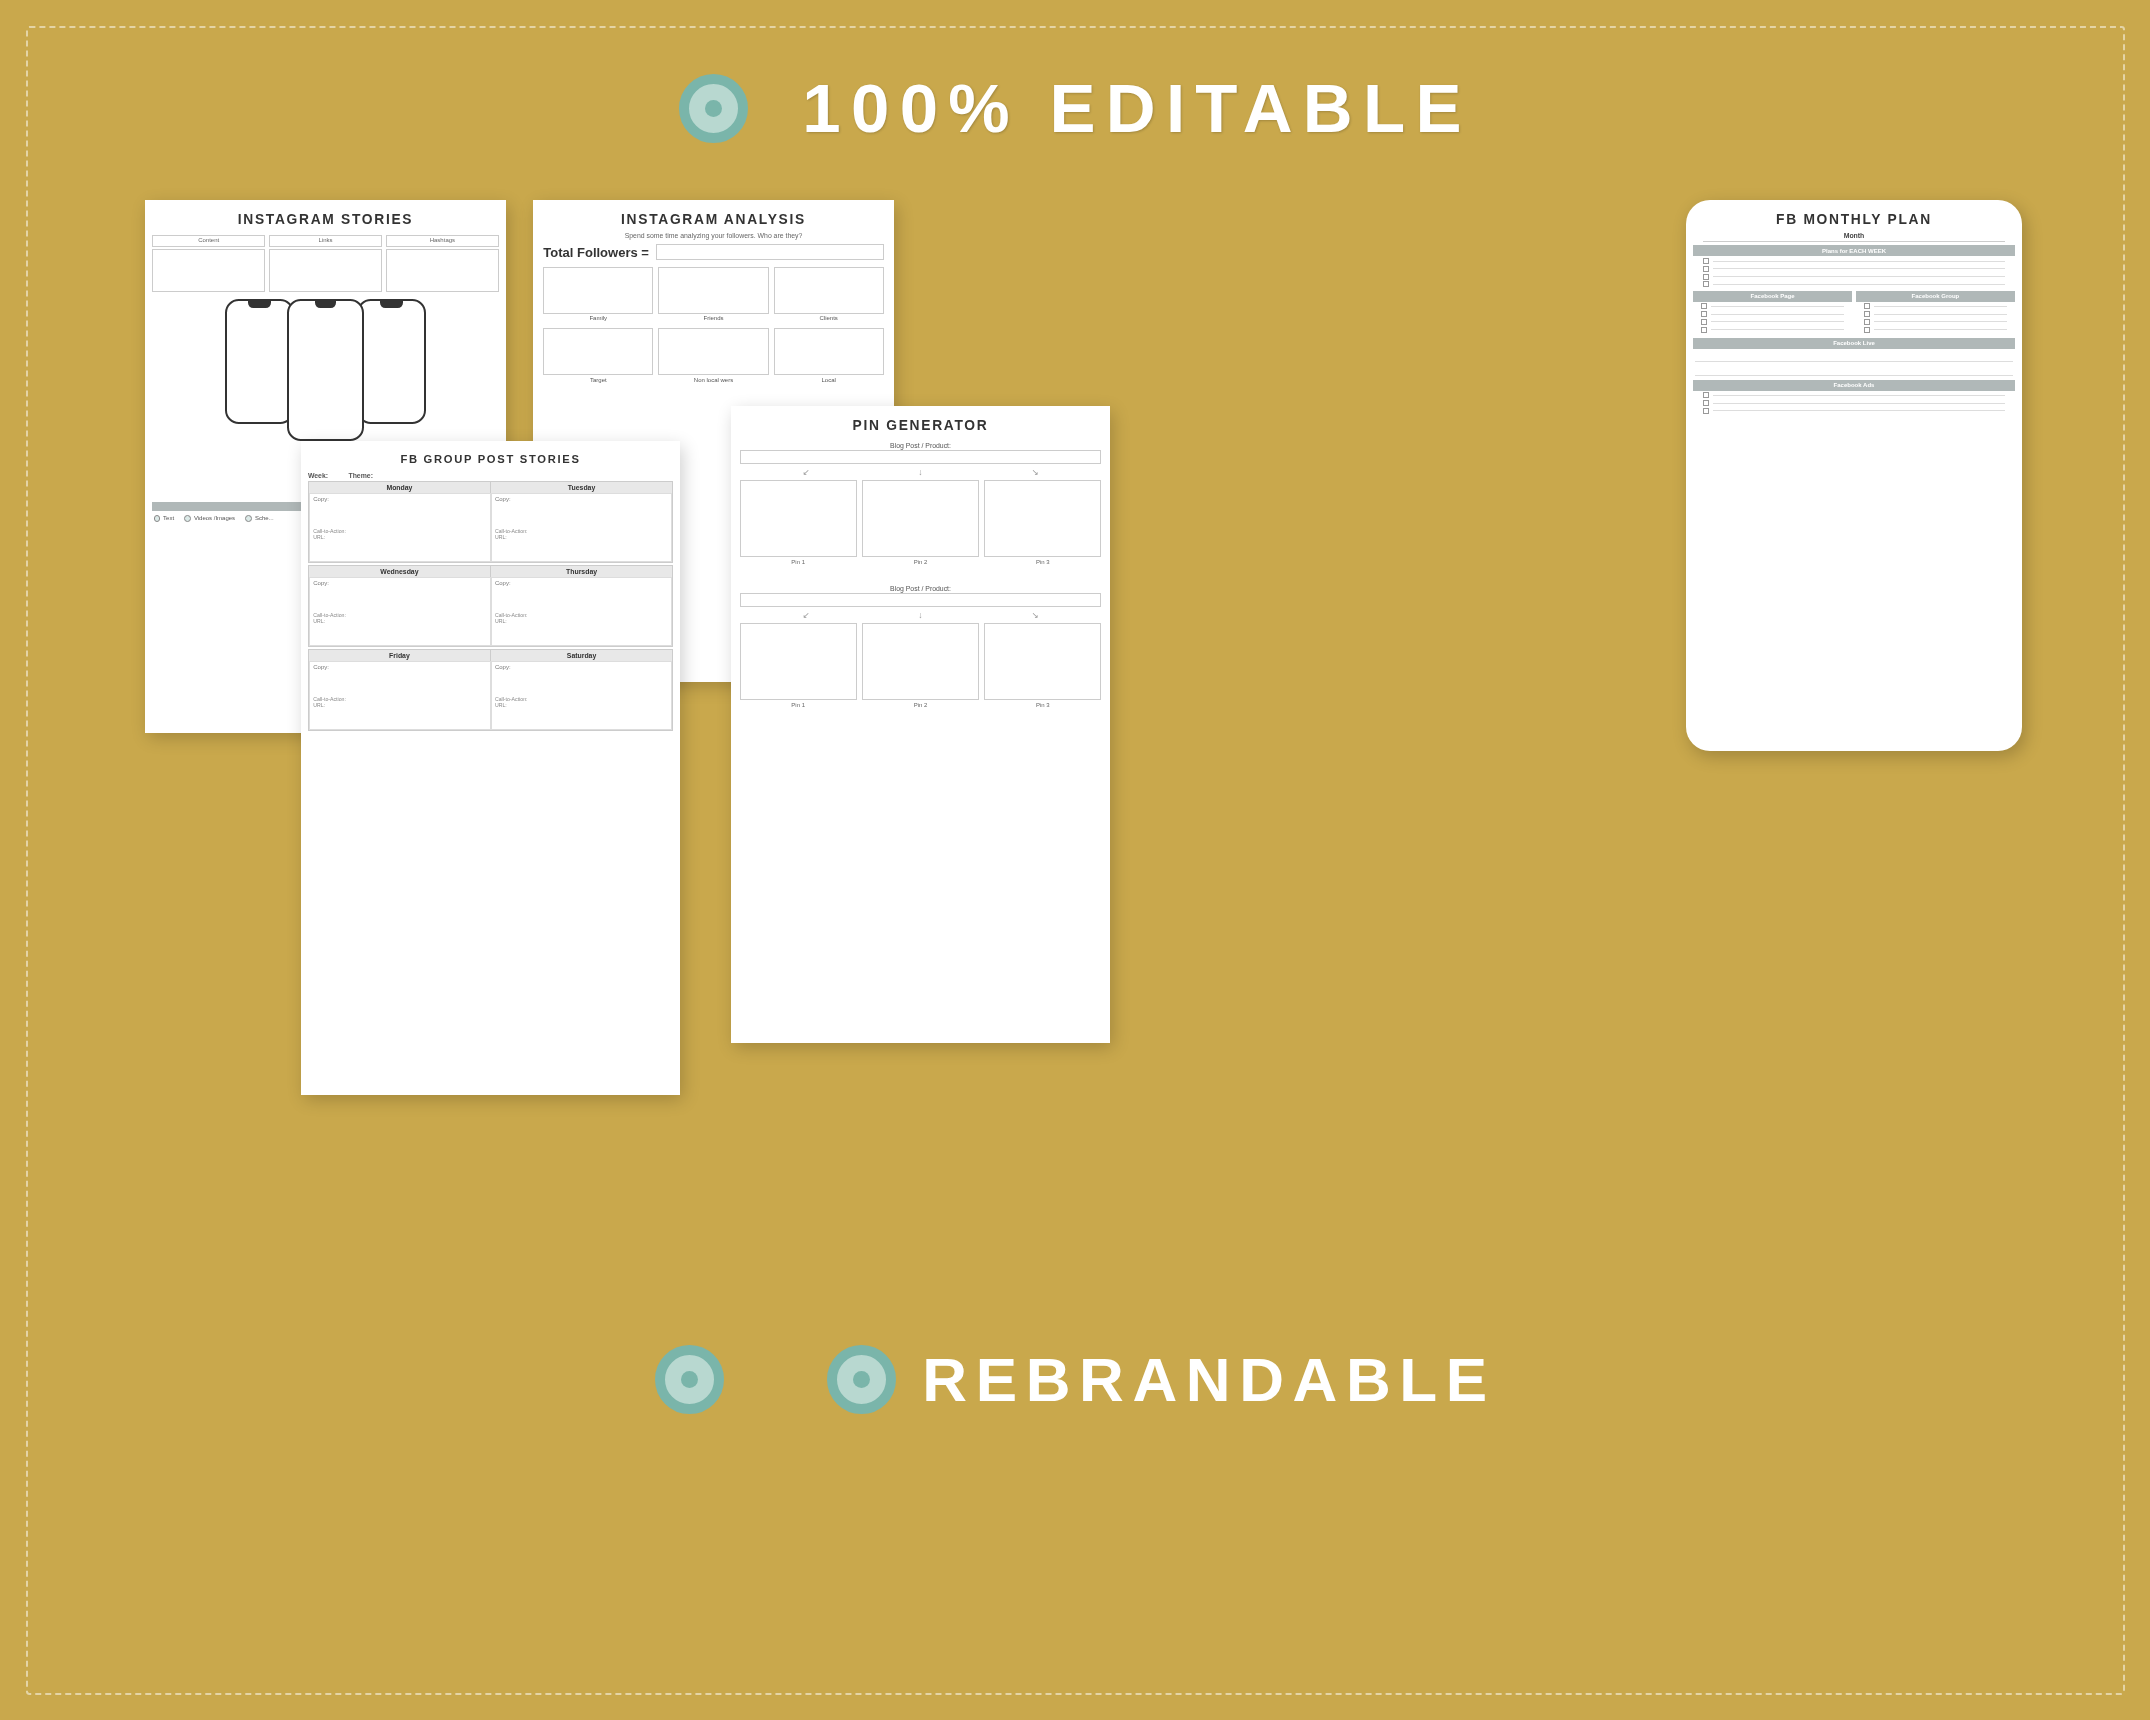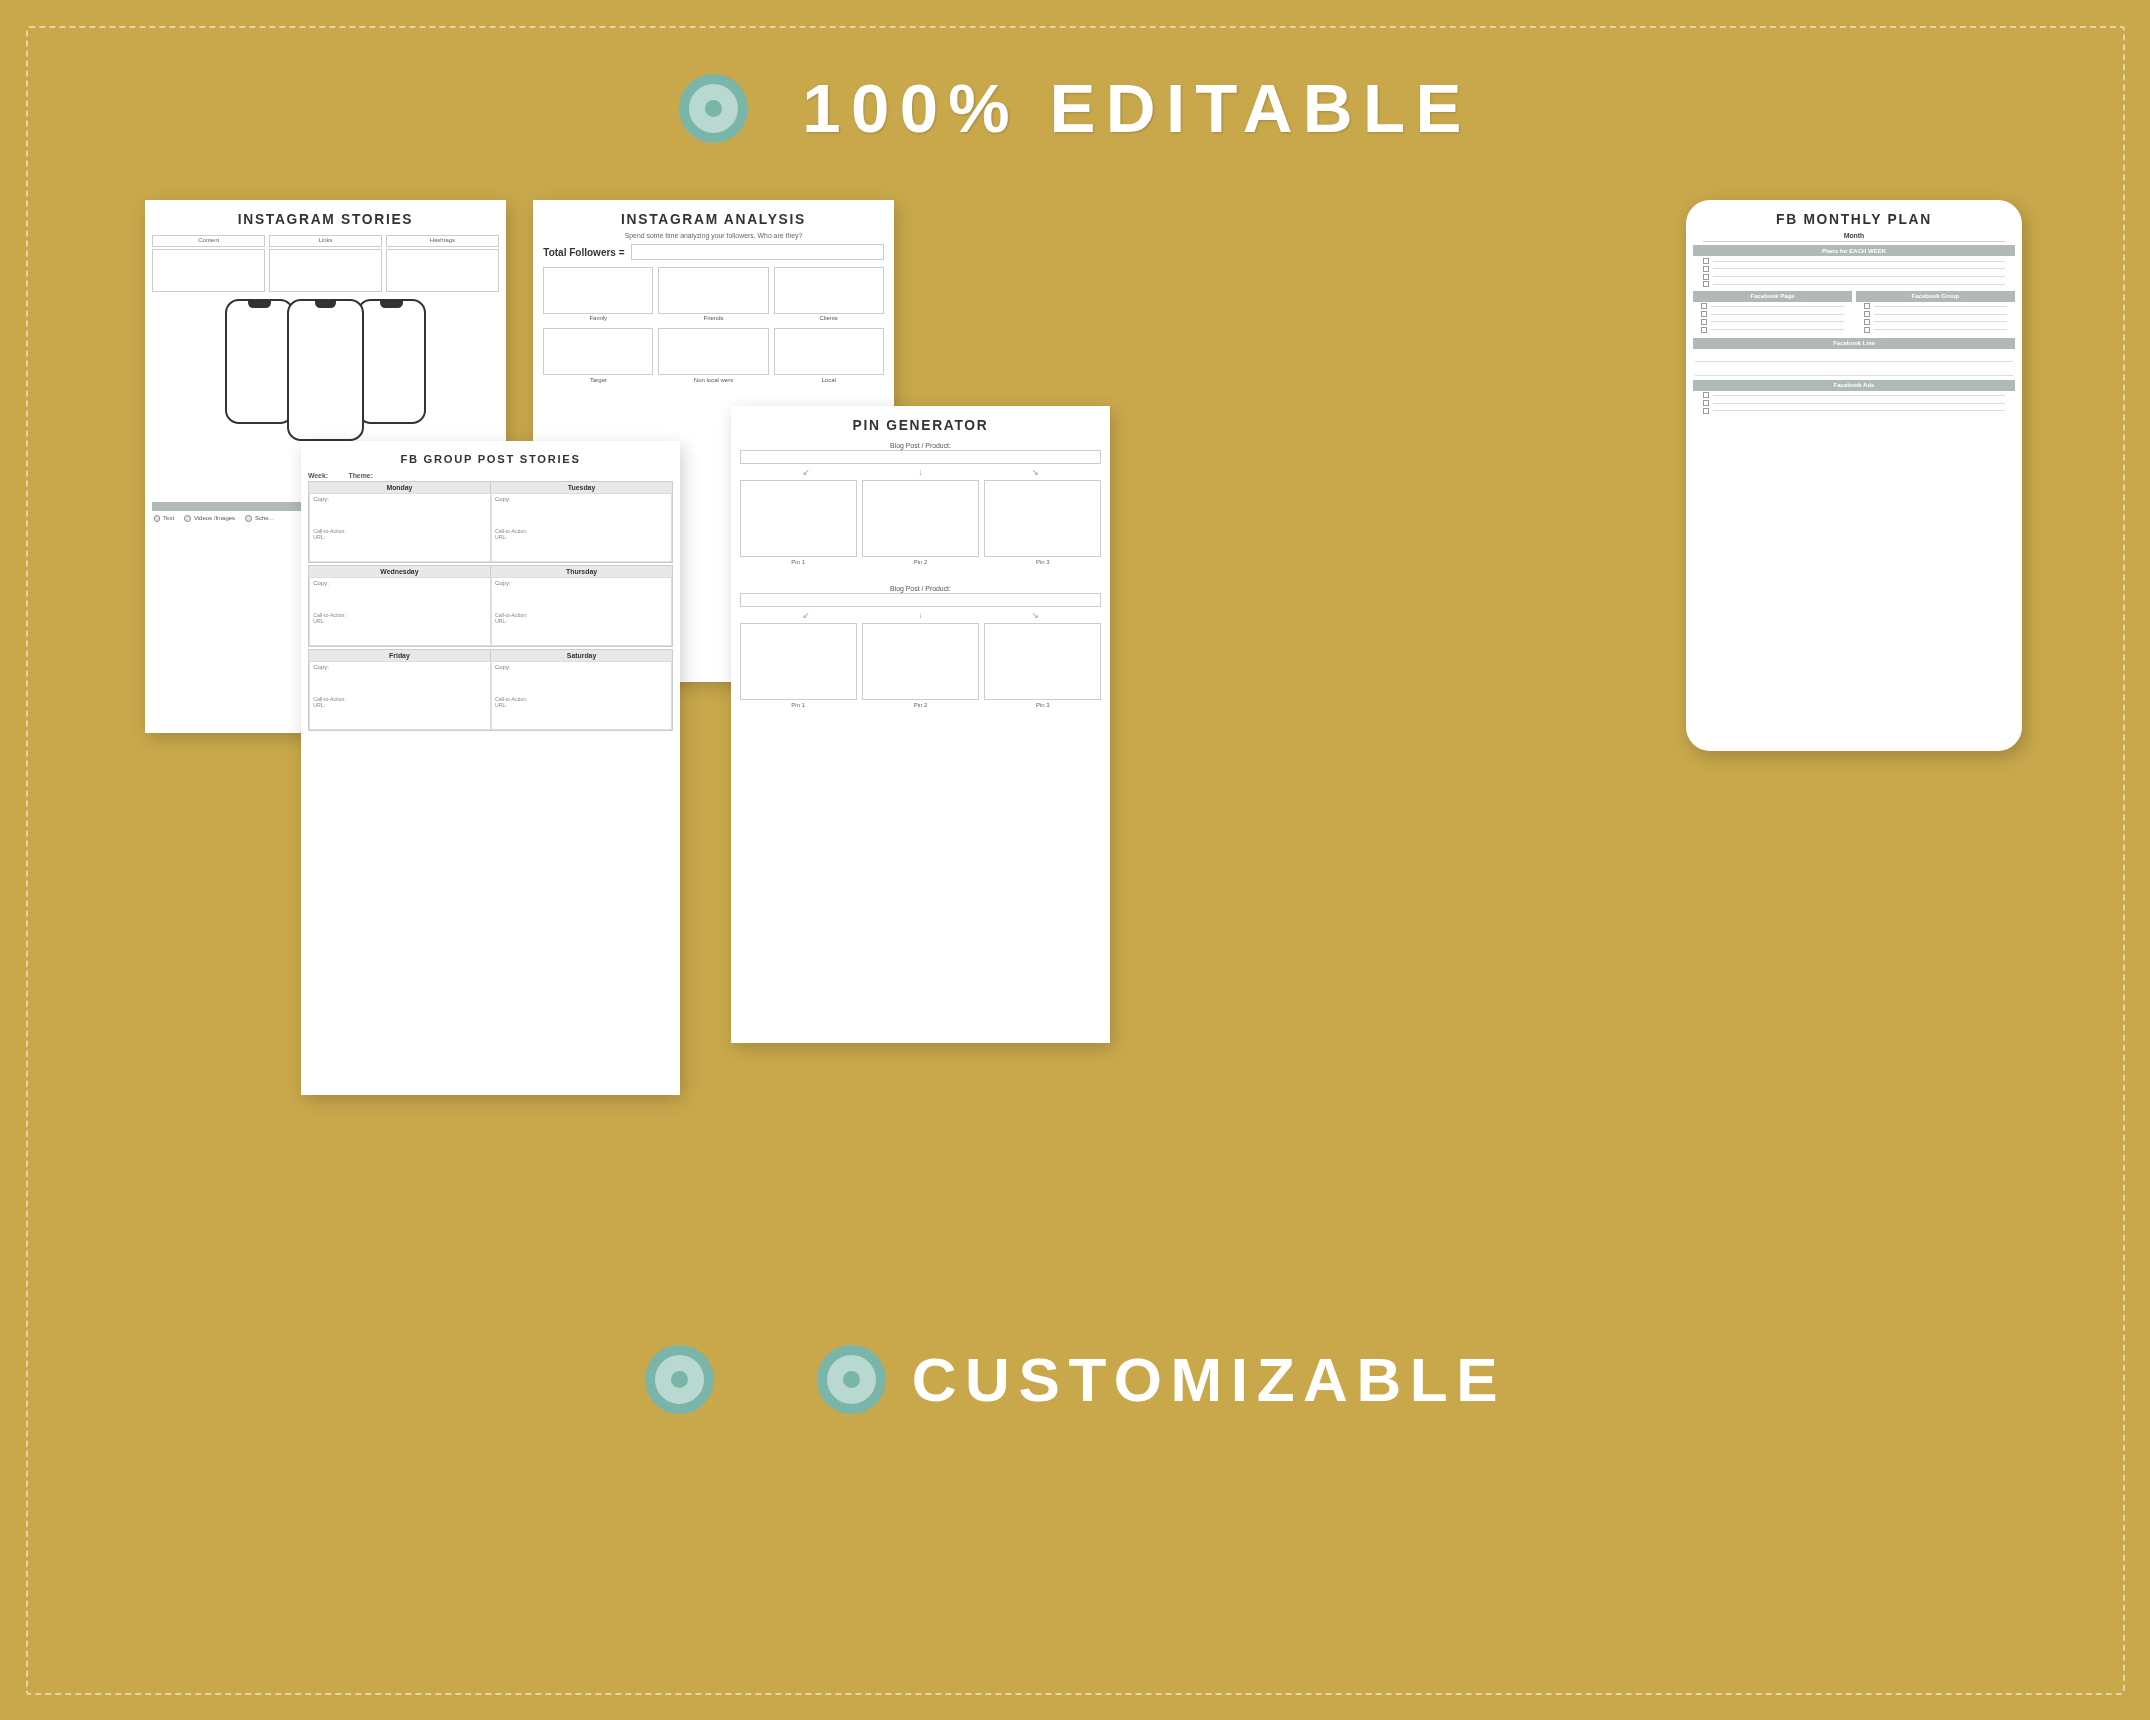--- a/index.html
+++ b/index.html
@@ -225,21 +225,21 @@
       border-radius: 50%;
       border: 0.9px solid #888;
       background: #dceae8;
     }
     
     .analysis-total-row {
       display: flex;
       align-items: center;
       gap: 6.9px;
       margin: 5.2px 10.3px;
-      font-size: 10px;
+      font-size: 13px;
       font-weight: bold;
       color: #333;
     }
     .analysis-total-box {
       border: 0.9px solid #ccc;
       height: 15.5px;
       flex: 1;
     }
     .analysis-grid {
       display: grid;
@@ -684,17 +684,17 @@
   <div class="footer">
     <div class="footer-item">
       <div class="circle-icon">
         <div class="circle-icon-inner"></div>
       </div>
     </div>
     <div class="footer-item">
       <div class="circle-icon">
         <div class="circle-icon-inner"></div>
       </div>
-      <div class="footer-text">CUSTOMIZABLE</div>
+      <div class="footer-text">REBRANDABLE</div>
     </div>
   </div>
 </div>
 
 
 </body></html>

